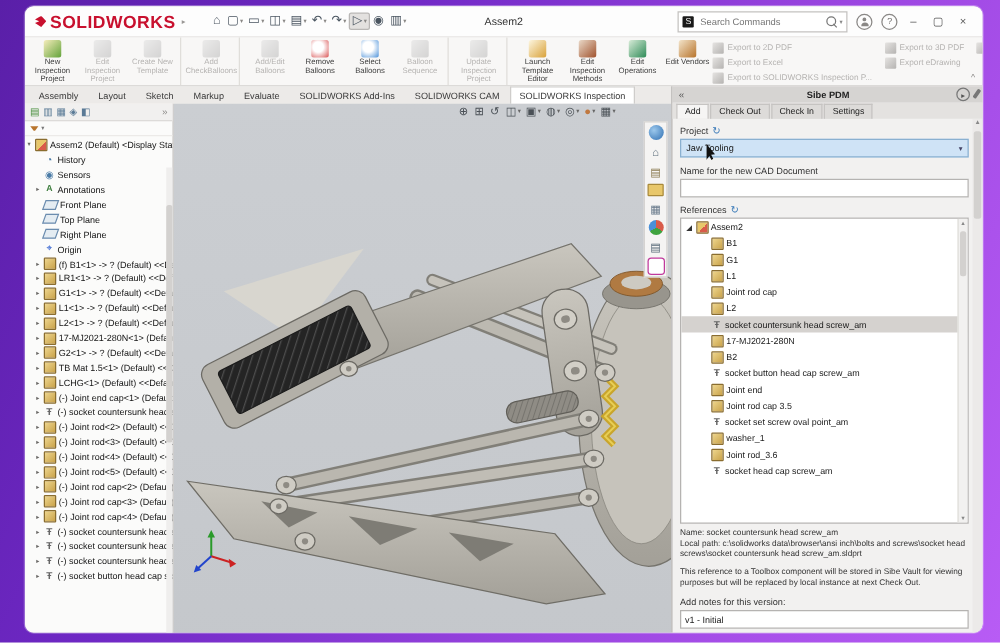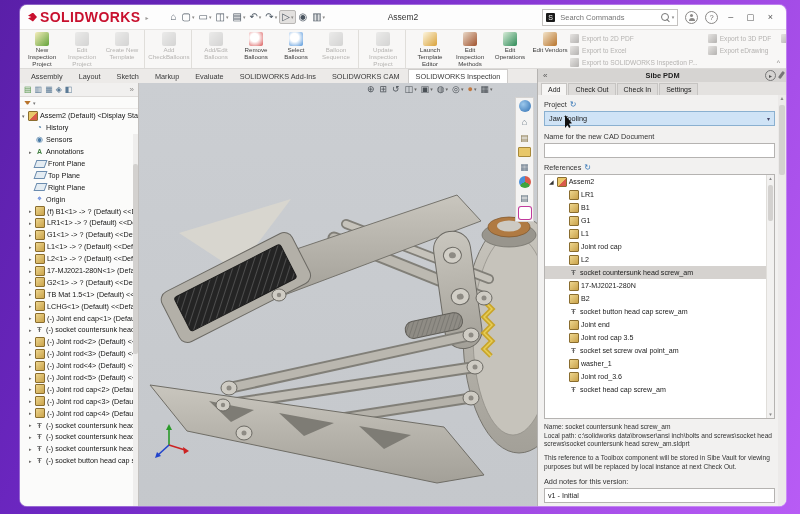--- a/index.html
+++ b/index.html
@@ -790,24 +790,20 @@
             <span class="refr">↻</span>
         </div>
         <div class="refbox">
           <div class="rrow">
             <span class="rexp">◢</span>
             <span class="tic ic-asm"></span>
             <span>Assem2</span>
           </div>
           <div>
 
-              <div class="rrow child">
-                <span class="tic ic-part"></span>
-                <span>LR1</span>
-              </div>
 
               <div class="rrow child">
                 <span class="tic ic-part"></span>
                 <span>B1</span>
               </div>
 
               <div class="rrow child">
                 <span class="tic ic-part"></span>
                 <span>G1</span>
               </div>

